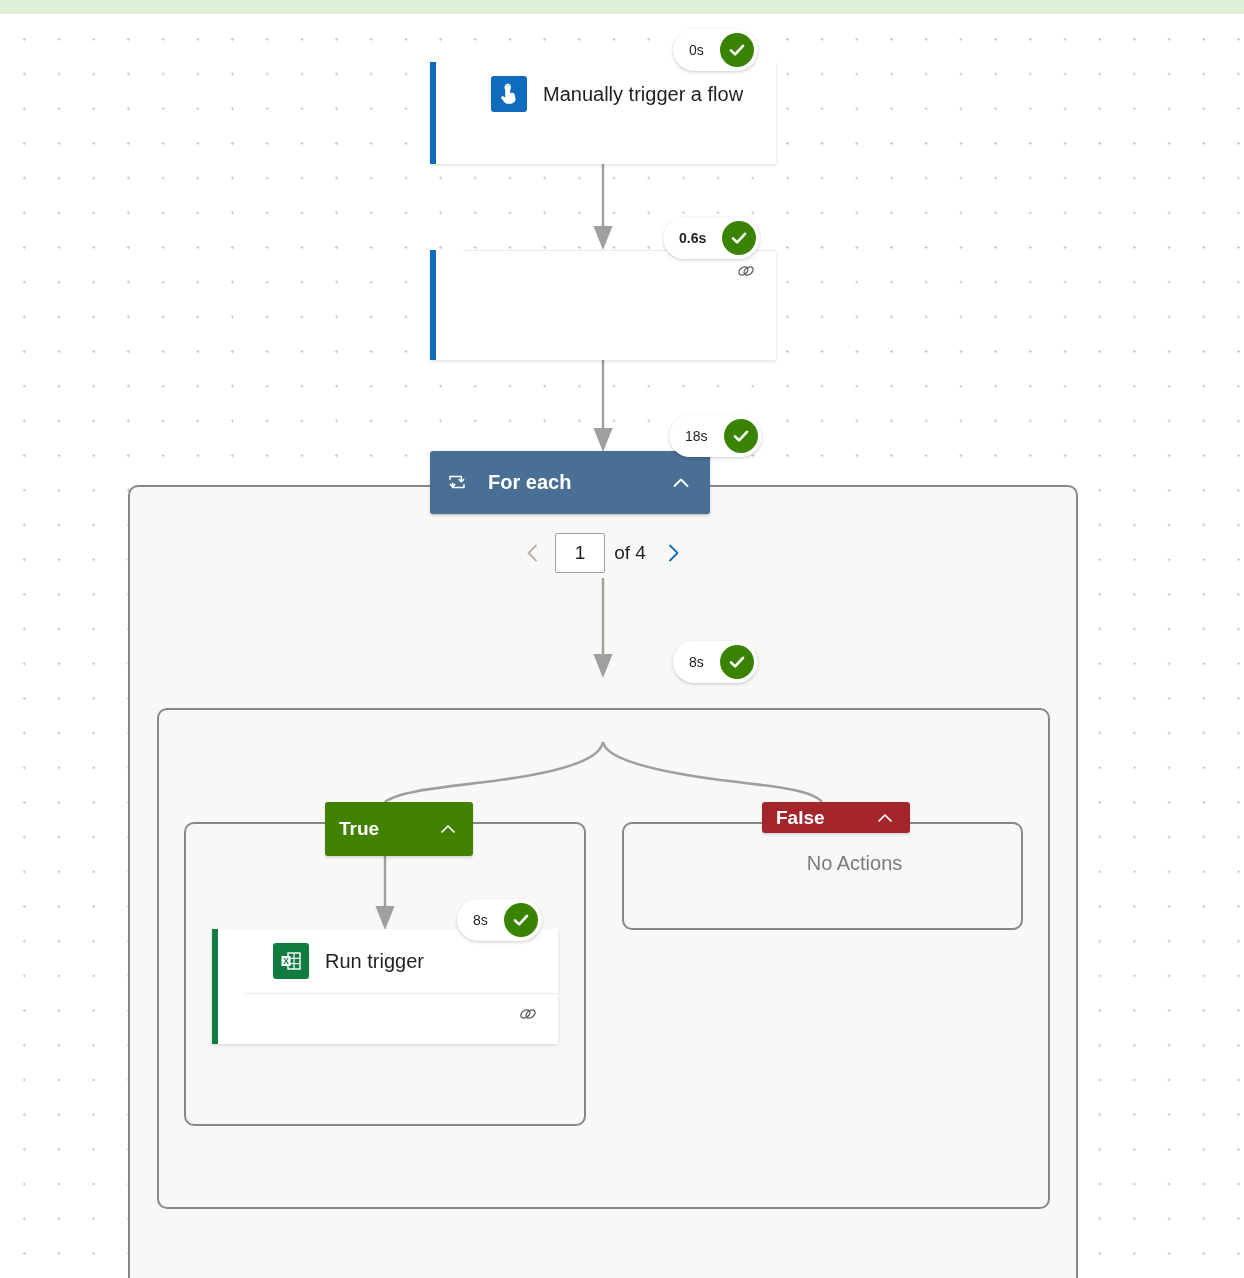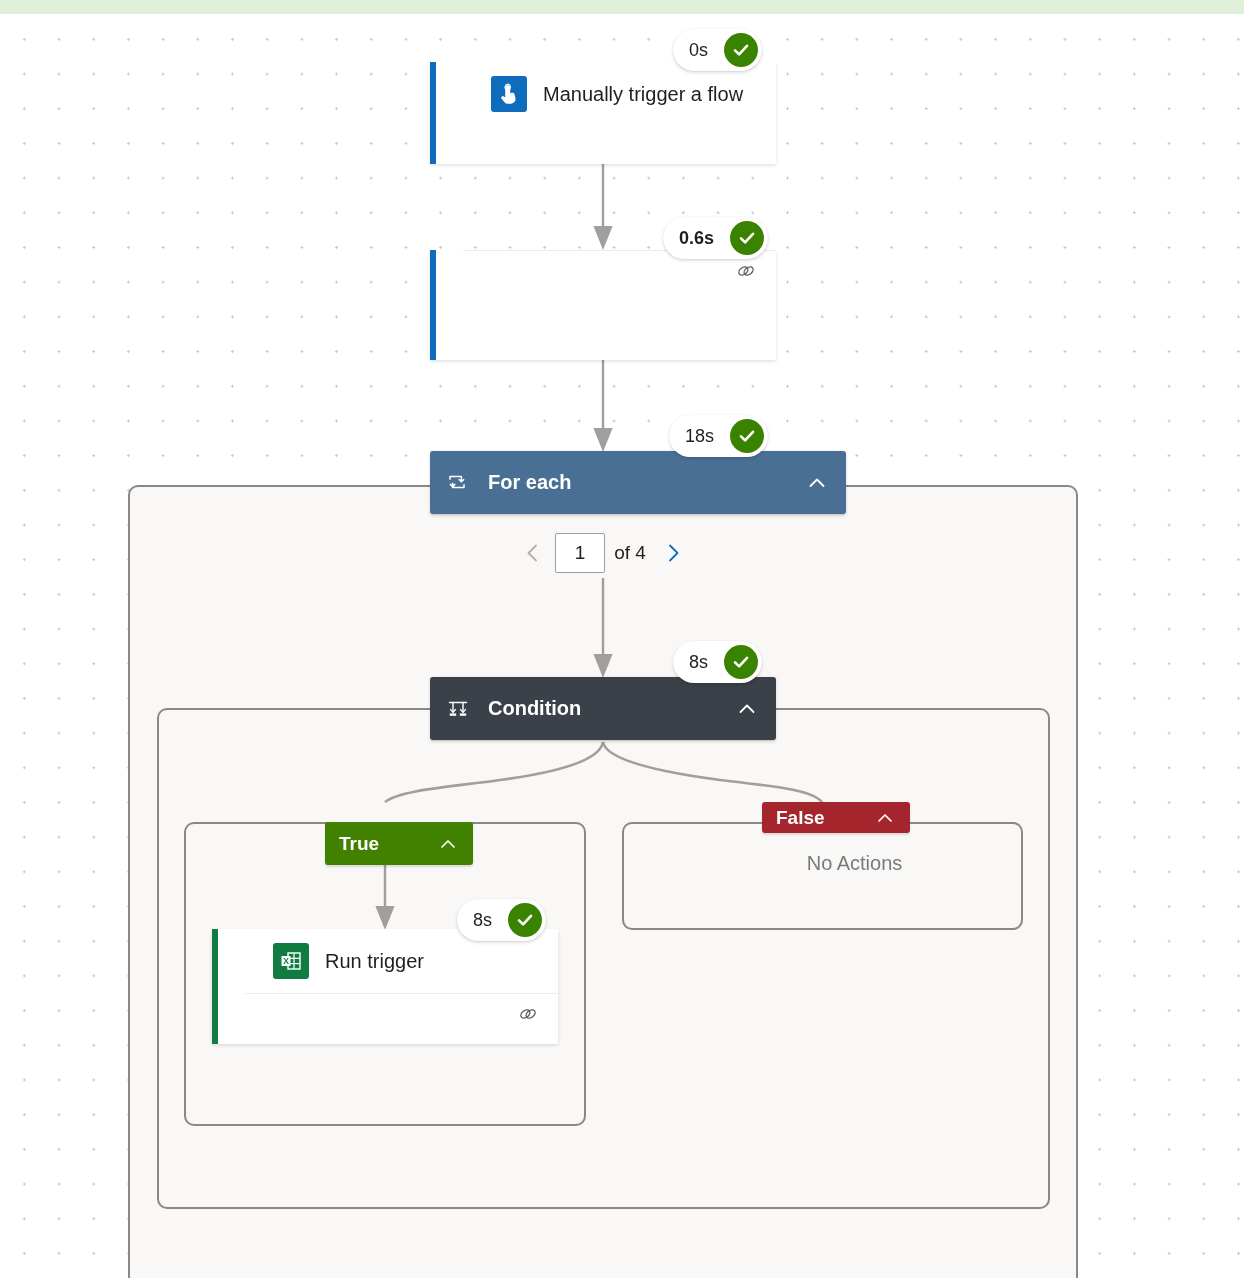--- a/index.html
+++ b/index.html
@@ -120,21 +120,21 @@
     position: absolute;
     display: flex;
     align-items: center;
     border-radius: 3px;
     box-sizing: border-box;
     box-shadow: 0 1.6px 3.6px rgba(0,0,0,0.13), 0 0.3px 0.9px rgba(0,0,0,0.10);
     z-index: 22;
     padding: 0 16px;
   }
   #hdr-foreach {
-    left: 430px; top: 451px; width: 416px; height: 63px;
+    left: 430px; top: 451px; width: 280px; height: 63px;
     background: #4a6f94;
   }
   #hdr-condition {
     left: 430px; top: 677px; width: 346px; height: 63px;
     background: #3b4148;
   }
   .scope-header .hdr-icon { width: 24px; height: 24px; flex: 0 0 24px; }
   .scope-header .hdr-label {
     font-size: 20px;
     font-weight: bold;
@@ -147,21 +147,21 @@
   
   .branch-pill {
     position: absolute;
     display: flex;
     align-items: center;
     border-radius: 3px;
     z-index: 22;
     padding: 0 14px;
     box-shadow: 0 1.2px 2.4px rgba(0,0,0,0.12);
   }
-  #pill-true { left: 325px; top: 822px; width: 120px; height: 43px; background: #428000; }
+  #pill-true { left: 325px; top: 802px; width: 120px; height: 54px; background: #428000; }
   #pill-false { left: 762px; top: 802px; width: 120px; height: 31px; background: #a4262c; }
   .branch-pill .pill-label {
     font-size: 19px;
     font-weight: bold;
     color: #ffffff;
     flex: 1 1 auto;
   }
   .branch-pill .pill-chevron { width: 22px; height: 22px; flex: 0 0 22px; }
 
   
@@ -170,21 +170,21 @@
     display: flex;
     align-items: center;
     background: #ffffff;
     border-radius: 22px;
     height: 42px;
     padding: 0 4px 0 16px;
     box-shadow: 0 1.6px 3.6px rgba(0,0,0,0.15), 0 0.3px 0.9px rgba(0,0,0,0.12);
     z-index: 40;
   }
   .status-badge .dur {
-    font-size: 18px;
+    font-size: 14px;
     color: #201f1e;
     margin-right: 16px;
     white-space: nowrap;
   }
   .status-badge .check {
     width: 34px; height: 34px;
     border-radius: 50%;
     background: #3a8300;
     display: flex; align-items: center; justify-content: center;
     flex: 0 0 34px;
@@ -332,37 +332,20 @@
     </span>
     <span class="page-box">1</span>
     <span class="of-label">of 4</span>
     <span class="nav-chev">
       <svg width="24" height="24" viewBox="0 0 24 24">
         <path d="M9 4.5 L16.5 12 L9 19.5" stroke="#0f6cbd" stroke-width="1.8" fill="none" stroke-linecap="round" stroke-linejoin="round"></path>
       </svg>
     </span>
   </div>
 
-  <div class="scope-header" id="hdr-condition">
-    <span class="hdr-icon">
-      <svg width="24" height="24" viewBox="0 0 24 24">
-        <line x1="3.5" y1="5.5" x2="20.5" y2="5.5" stroke="#ffffff" stroke-width="1.5" stroke-linecap="round"></line>
-        <path d="M7 5.5v9.5M17 5.5v9.5" stroke="#ffffff" stroke-width="1.4" stroke-linecap="round"></path>
-        <path d="M4.6 12.6L7 15.2l2.4-2.6M14.6 12.6L17 15.2l2.4-2.6" stroke="#ffffff" stroke-width="1.4" fill="none" stroke-linecap="round" stroke-linejoin="round"></path>
-        <rect x="3.8" y="16.4" width="6.4" height="2.4" fill="#ffffff"></rect>
-        <rect x="13.8" y="16.4" width="6.4" height="2.4" fill="#ffffff"></rect>
-      </svg>
-    </span>
-    <span class="hdr-label">Condition</span>
-    <span class="hdr-chevron">
-      <svg width="26" height="26" viewBox="0 0 26 26">
-        <path d="M6.5 16 L13 9.5 L19.5 16" stroke="#ffffff" stroke-width="1.8" fill="none" stroke-linecap="round" stroke-linejoin="round"></path>
-      </svg>
-    </span>
-  </div>
   <div class="status-badge" id="badge-condition">
     <span class="dur">8s</span>
     <span class="check">
       <svg width="20" height="20" viewBox="0 0 20 20">
         <path d="M4 10.4 L8.1 14.4 L16 5.8" stroke="#ffffff" stroke-width="2.6" fill="none" stroke-linecap="round" stroke-linejoin="round"></path>
       </svg>
     </span>
   </div>
 
   <div class="branch-pill" id="pill-true">

